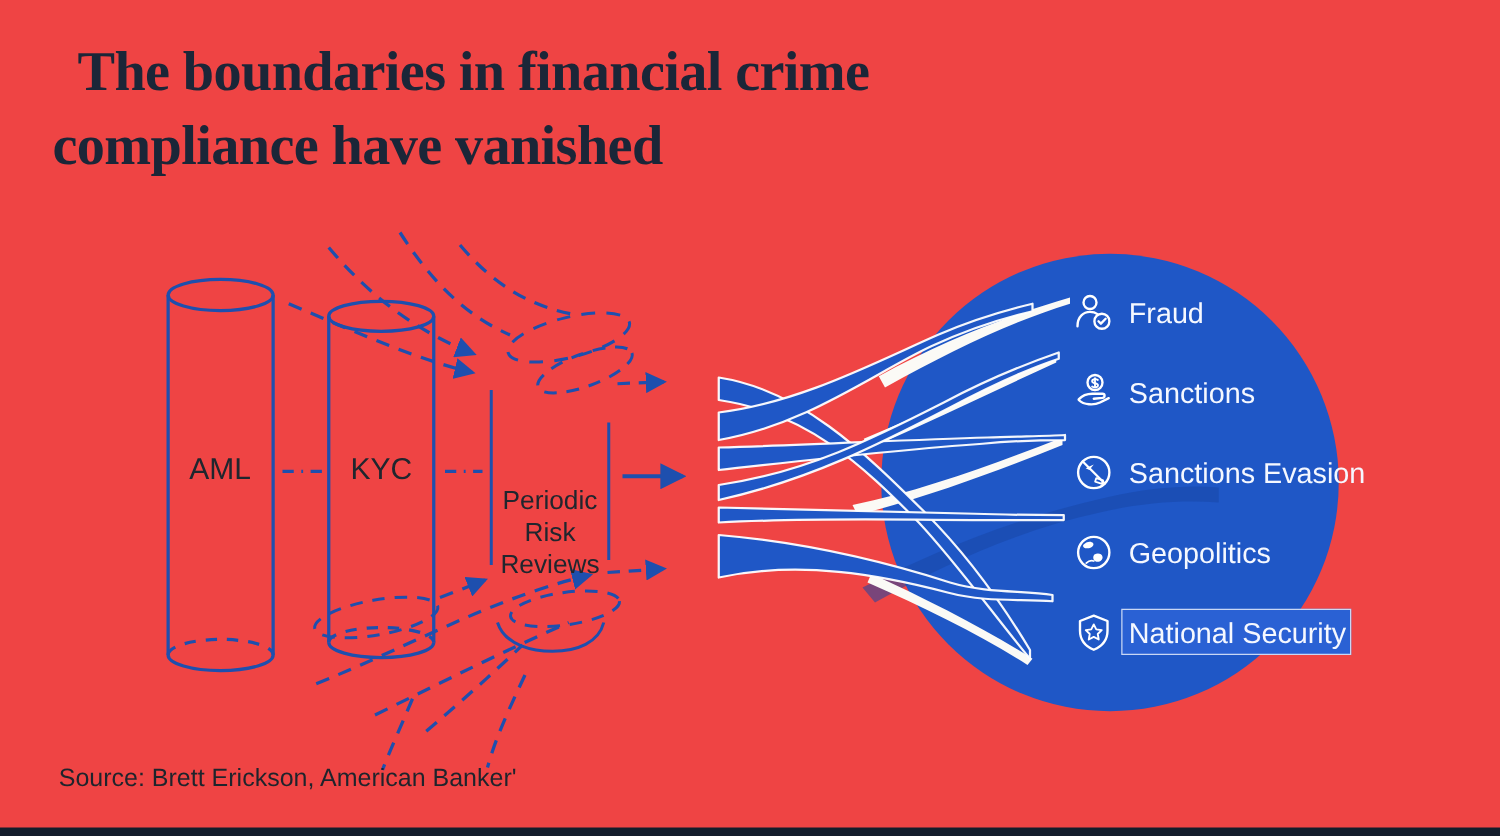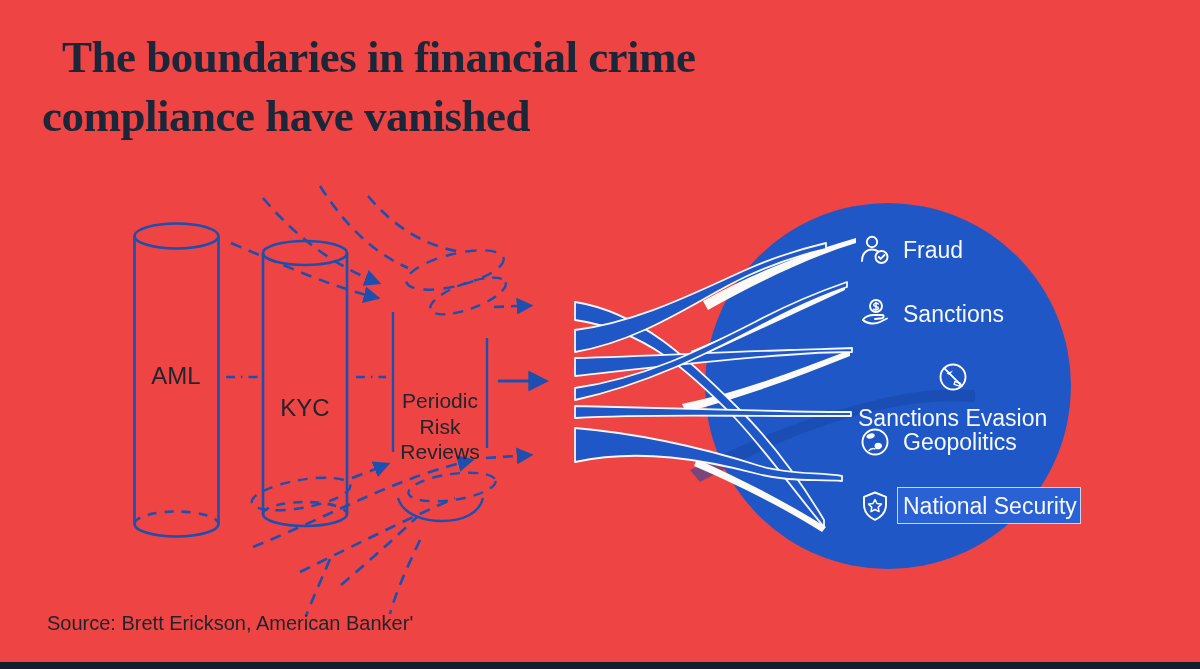--- a/index.html
+++ b/index.html
@@ -9,31 +9,31 @@
   .stage svg.diagram{position:absolute;left:0;top:0;}
 
   .title{position:absolute;left:42px;top:28px;width:940px;
          font-family:"Liberation Serif","DejaVu Serif",serif;
          font-weight:700;font-size:45px;line-height:1.32;color:#1b2638;
          letter-spacing:-0.5px;}
   .title .l1{padding-left:20px;}
 
   .cyl-label{position:absolute;color:#20262e;font-size:24px;text-align:center;}
   .cyl-label.aml{left:136px;top:362px;width:80px;}
-  .cyl-label.kyc{left:265px;top:362px;width:80px;margin-top:32px;}
+  .cyl-label.kyc{left:265px;top:362px;width:80px;}
   .cyl-label.prr{left:383px;top:343px;width:114px;font-size:21px;line-height:1.22;margin-top:45px;}
 
   .natsec-box{position:absolute;left:897px;top:487px;width:184px;height:37px;
               background:#2a61d4;border:1px solid rgba(255,255,255,0.75);
               box-sizing:border-box;}
 
   .circle-item{position:absolute;left:858px;height:36px;display:flex;
                align-items:center;gap:11px;color:#f5f8ff;font-size:23px;}
   .circle-item .icn{width:34px;height:34px;display:block;flex:none;}
-  .ci-0{top:232px;} .ci-1{top:296px;} .ci-2{top:360px;flex-direction:column;} .ci-3{top:424px;} .ci-4{top:488px;justify-content:space-between;}
+  .ci-0{top:232px;} .ci-1{top:296px;} .ci-2{top:360px;} .ci-3{top:424px;} .ci-4{top:488px;justify-content:space-between;}
 
   .source{position:absolute;left:47px;top:612px;font-size:20px;color:#1e242c;}
   .source .pub{}
 
   .bottom-bar{position:absolute;left:0;top:662px;width:1200px;height:7px;background:#141d2b;}
 </style>
 </head>
 <body>
 
 <div class="stage">

